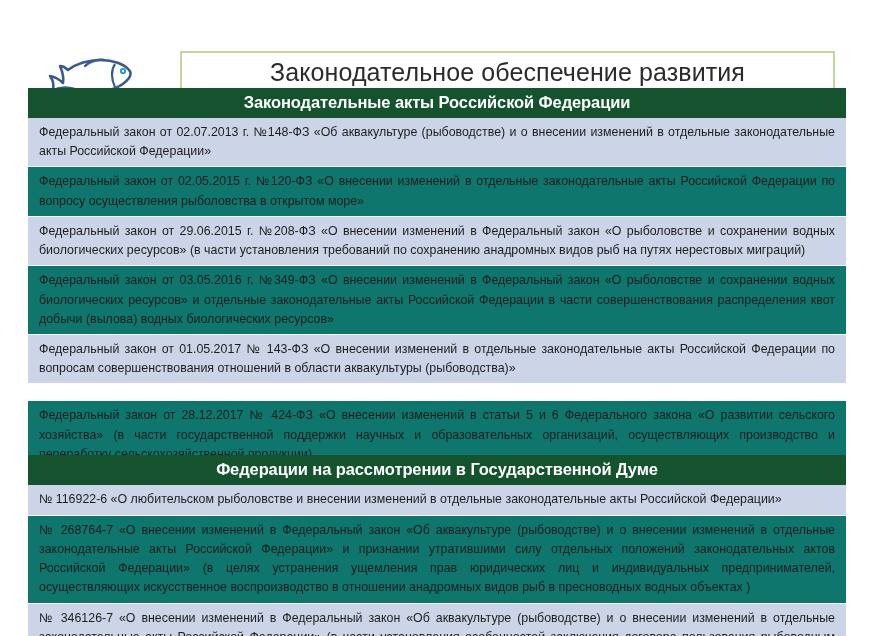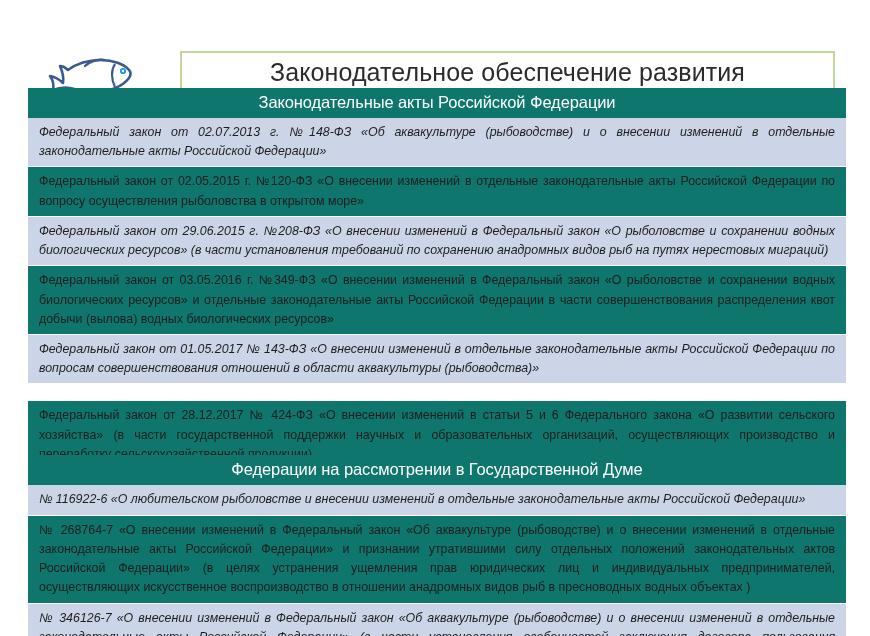--- a/index.html
+++ b/index.html
@@ -57,41 +57,41 @@
 
   
   .table {
     position: absolute;
     left: 28px;
     top: 88px;
     width: 818px;
   }
 
   .section-header {
-    background: #0f766e;
+    background: #14532d;
     color: #ffffff;
     font-size: 16.5px;
-    font-weight: normal;
+    font-weight: bold;
     text-align: center;
     padding: 5px 4px 6px 4px;
     letter-spacing: -0.1px;
     box-sizing: border-box;
   }
 
   .row {
     font-size: 12.4px;
     line-height: 1.55;
     color: #1d1d1d;
     text-align: justify;
     text-justify: inter-word;
     padding: 5px 11px 5px 11px;
     box-sizing: border-box;
     word-spacing: 0px;
   }
-  .row.alt-a { background: #ccd5e8; font-style: italic; }
+  .row.alt-a { background: #ccd5e8; }
   .row.alt-b { background: #0f766e; }
   .row.clipped {
     max-height: 55px;
     overflow: hidden;
     margin-top: 17px;
   }
 
   
   .row + .row { border-top: 1px solid #ffffff; }
 </style>

